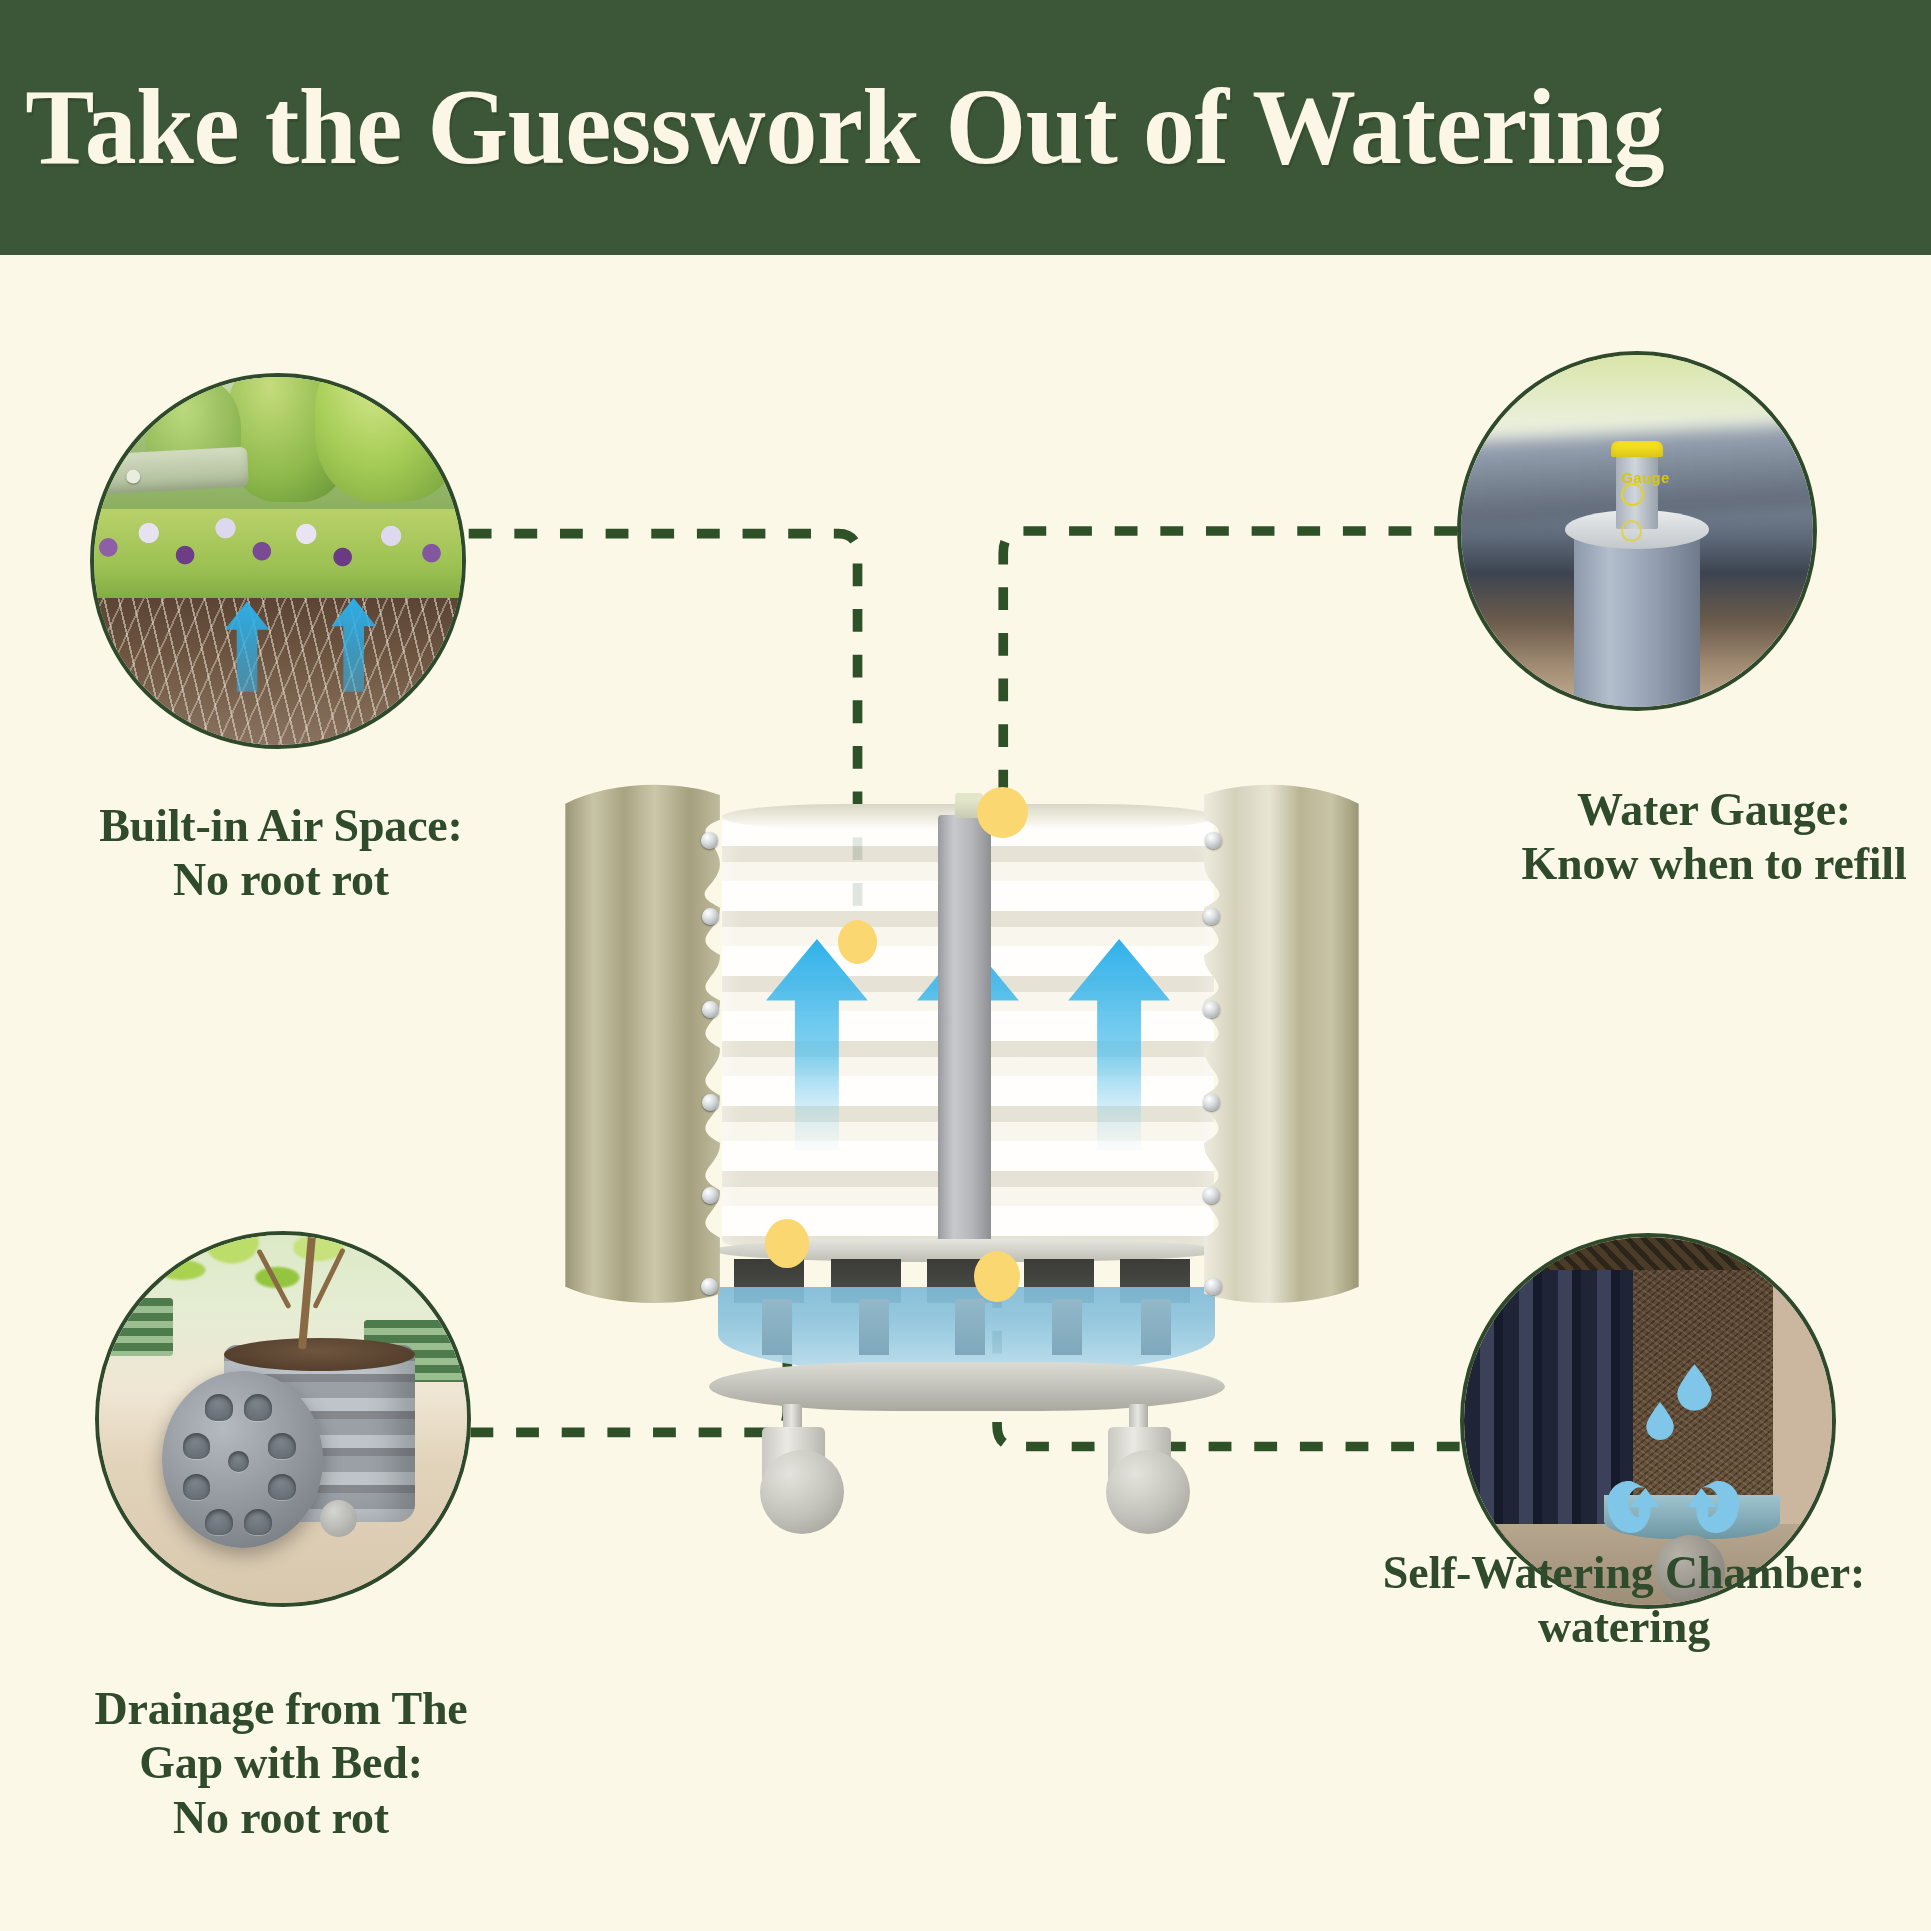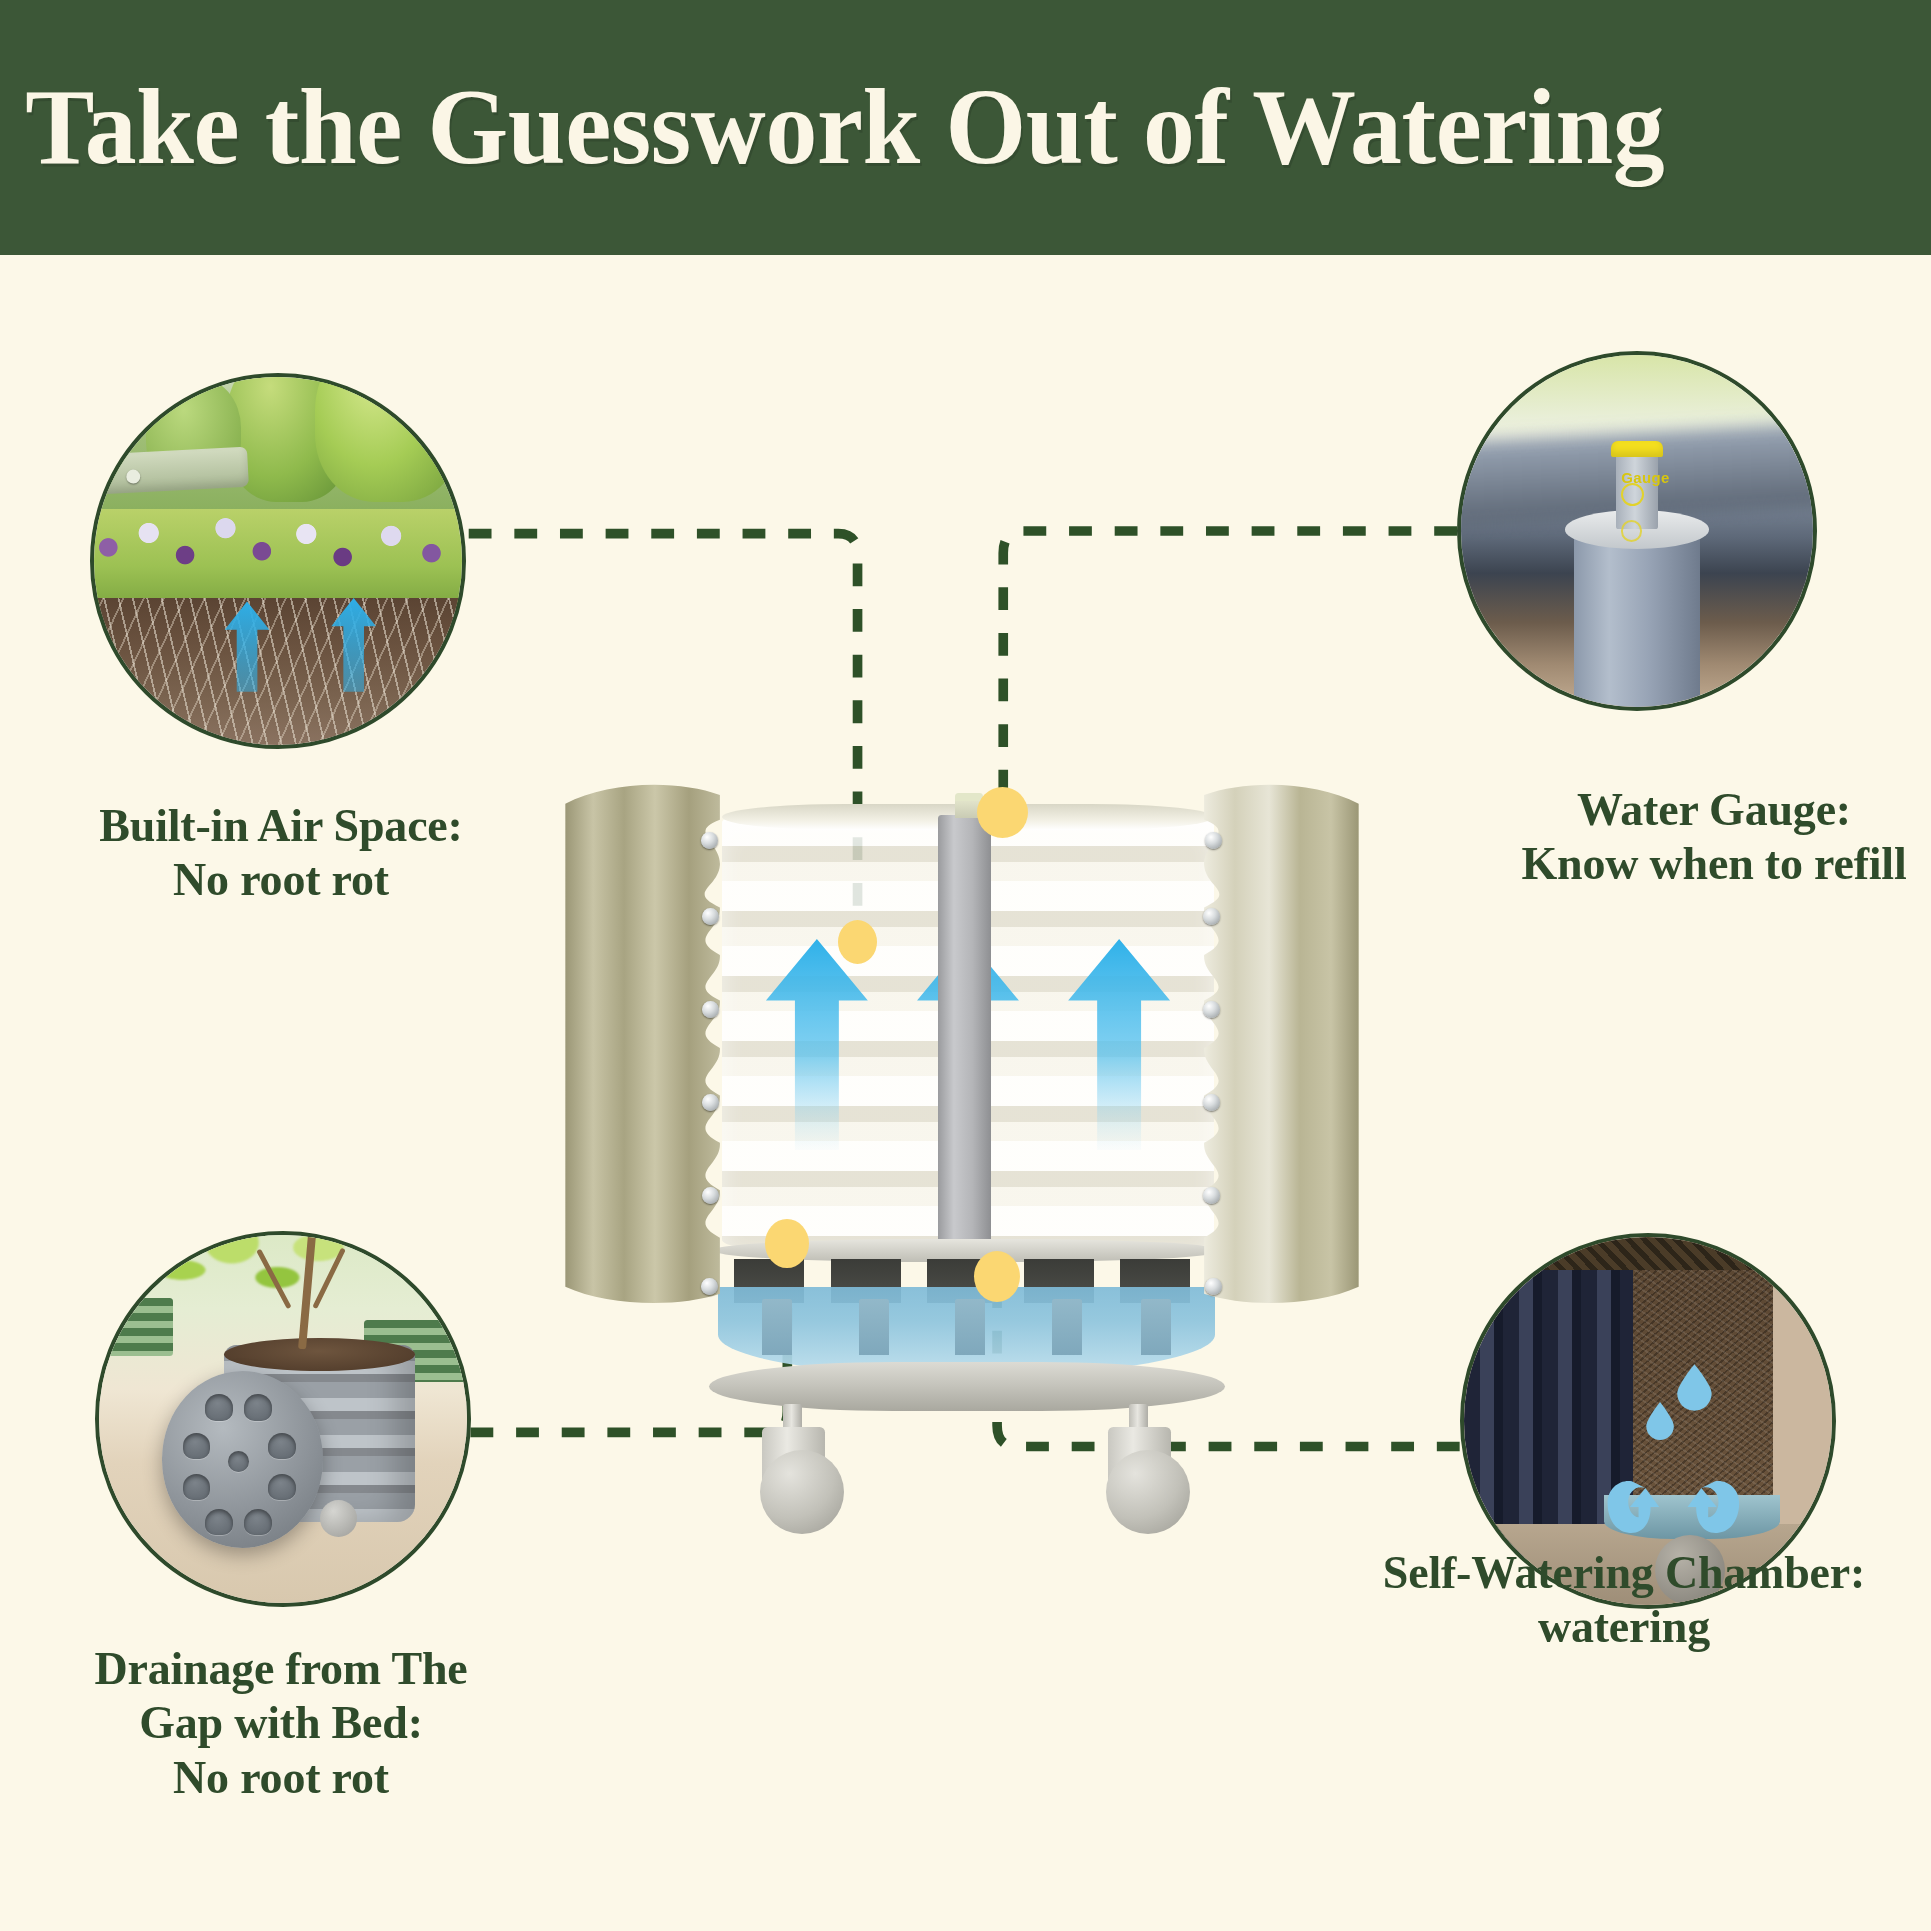--- a/index.html
+++ b/index.html
@@ -301,21 +301,21 @@
           <div class="c3-hole" style="left:13%;top:35%;width:17%;height:15%;"></div>
           <div class="c3-hole" style="left:66%;top:35%;width:17%;height:15%;"></div>
           <div class="c3-hole" style="left:13%;top:58%;width:17%;height:15%;"></div>
           <div class="c3-hole" style="left:66%;top:58%;width:17%;height:15%;"></div>
           <div class="c3-hole" style="left:27%;top:78%;width:17%;height:15%;"></div>
           <div class="c3-hole" style="left:51%;top:78%;width:17%;height:15%;"></div>
           <div class="c3-hole" style="left:41%;top:45%;width:13%;height:12%;border-radius:50%;"></div>
         </div>
       </div>
     </div>
-    <div class="caption" style="left:35px;top:1642px;width:492px;">
+    <div class="caption" style="left:35px;top:1682px;width:492px;">
       <span class="ln">Drainage from The</span>
       <span class="ln">Gap with Bed:</span>
       <span class="ln">No root rot</span>
     </div>
   </div>
 
   <div class="feature">
     <div class="circle-frame" style="left:1460px;top:1233px;width:376px;height:376px;">
       <div class="circle-inner">
         <div class="c4-bg"></div>

